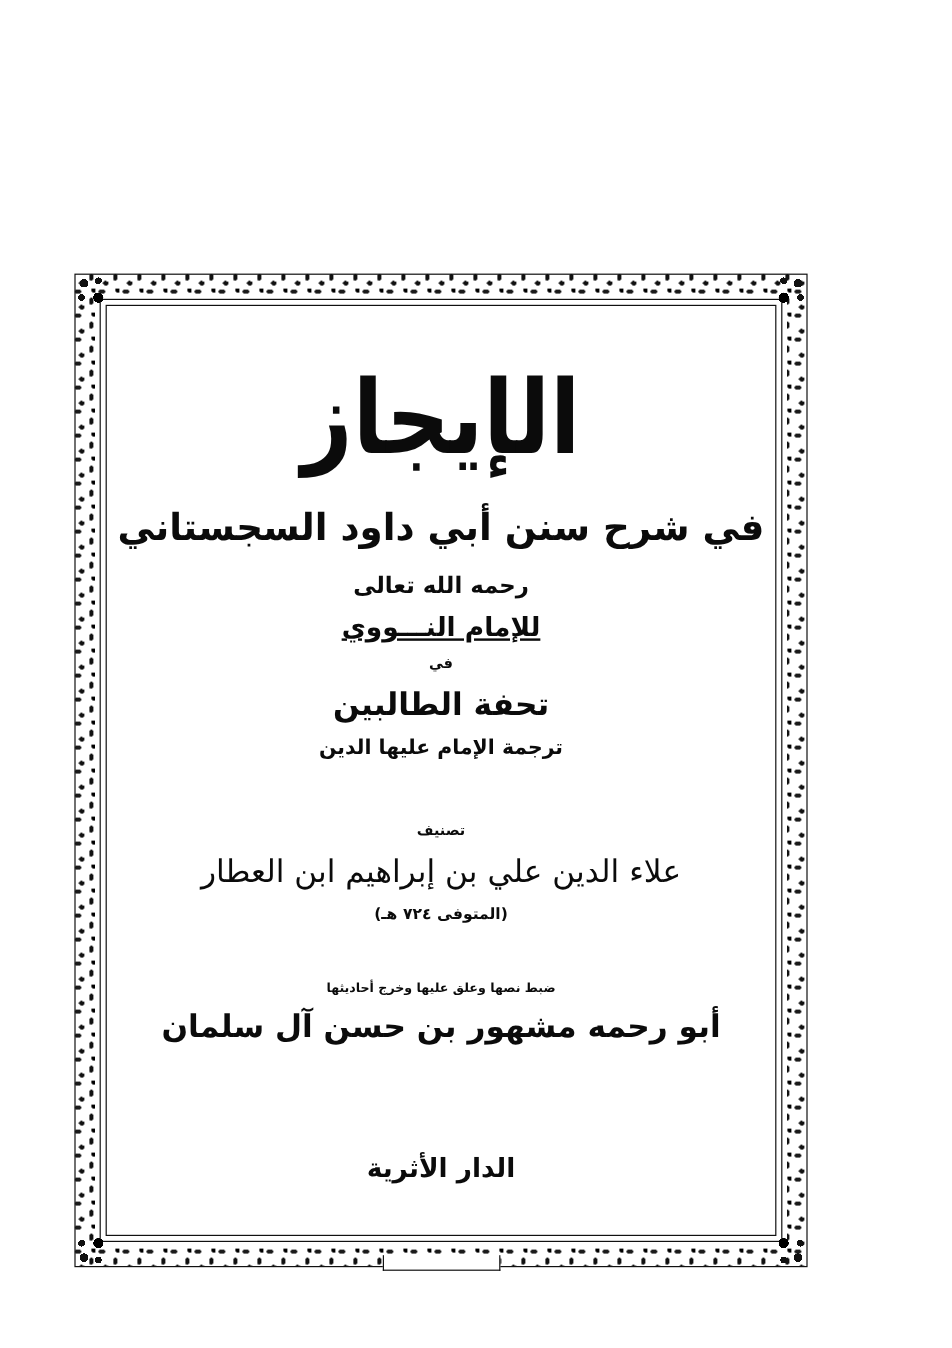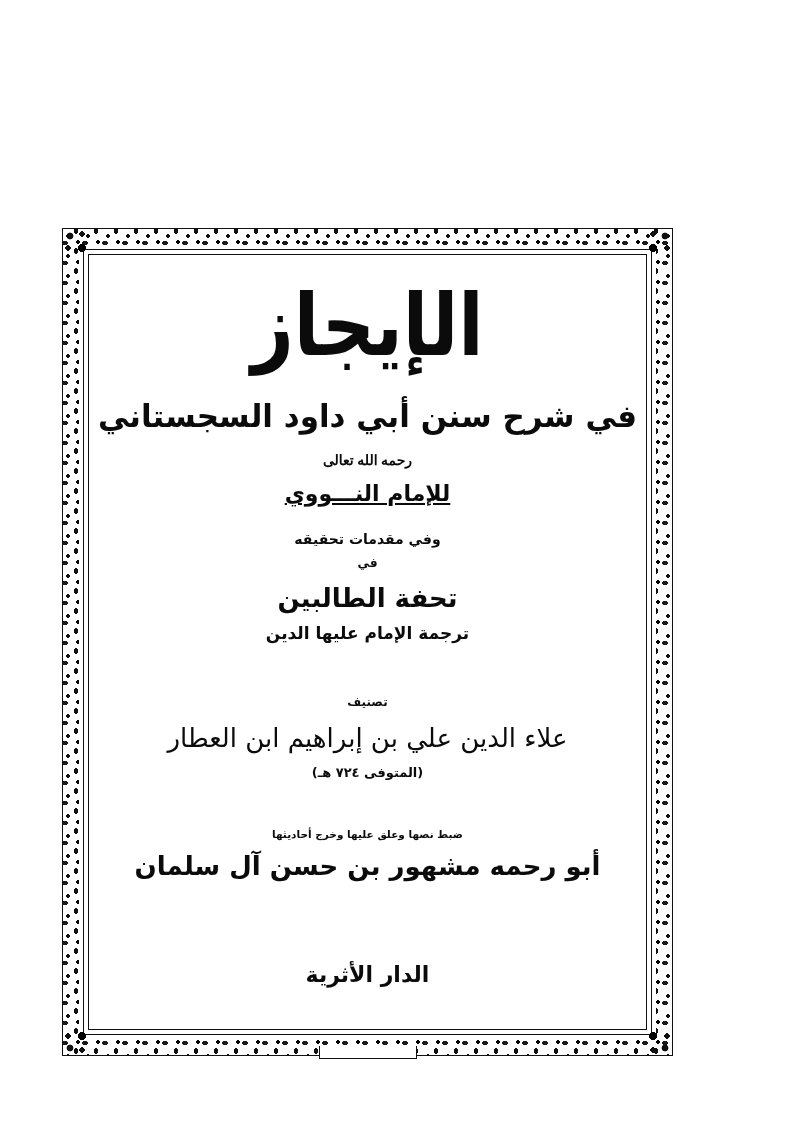--- a/index.html
+++ b/index.html
@@ -108,21 +108,21 @@
   }
 
   
   .content {
     position: absolute;
     left: 26px; top: 26px; right: 26px; bottom: 26px;
     display: flex;
     flex-direction: column;
     align-items: center;
     text-align: center;
-    padding-top: 12px;
+    padding-top: 36px;
     box-sizing: border-box;
   }
 
   .line {
     width: 100%;
     color: #0b0b0b;
     font-family: "DejaVu Sans", sans-serif;
     line-height: 1.35;
     white-space: nowrap;
   }
@@ -135,24 +135,23 @@
     margin-bottom: 4px;
     transform: scaleY(1.15);
   }
   .subtitle {
     font-size: 31px;
     font-weight: 700;
     margin-top: 16px;
     margin-bottom: 2px;
   }
   .small-praise {
-    font-size: 14px;
+    font-size: 19px;
     font-weight: 600;
     margin-top: 12px;
-    font-family: Liberation Serif, serif;
   }
   .author-attrib {
     font-size: 22px;
     font-weight: 700;
     margin-top: 8px;
     text-decoration: underline;
   }
   .intro-label {
     font-size: 14px;
     font-weight: 600;
@@ -229,21 +228,20 @@
     <div class="content">
 
       <div class="line main-title">الإيجاز</div>
 
       <div class="line subtitle">في شرح سنن أبي داود السجستاني</div>
 
       <div class="line small-praise">رحمه الله تعالى</div>
 
       <div class="line author-attrib">للإمام النـــووي</div>
 
-      <div class="line intro-label">وفي مقدمات تحقيقه</div>
 
       <div class="line tiny-fi">في</div>
 
       <div class="line intro-title">تحفة الطالبين</div>
 
       <div class="line biography">ترجمة الإمام عليها الدين</div>
 
       <div class="line compiled-label">تصنيف</div>
 
       <div class="line compiler-name">علاء الدين علي بن إبراهيم ابن العطار</div>

